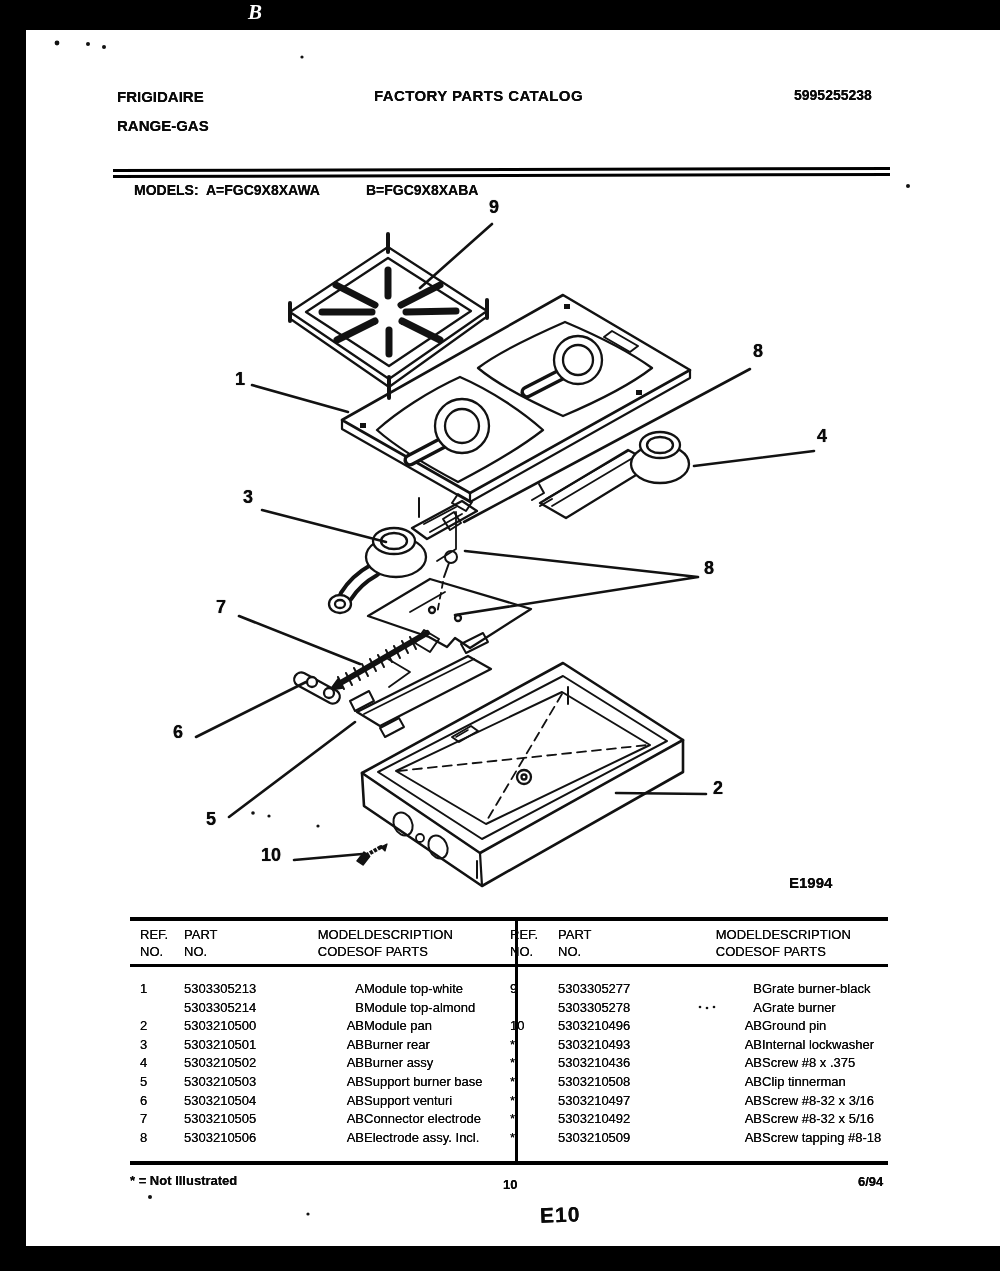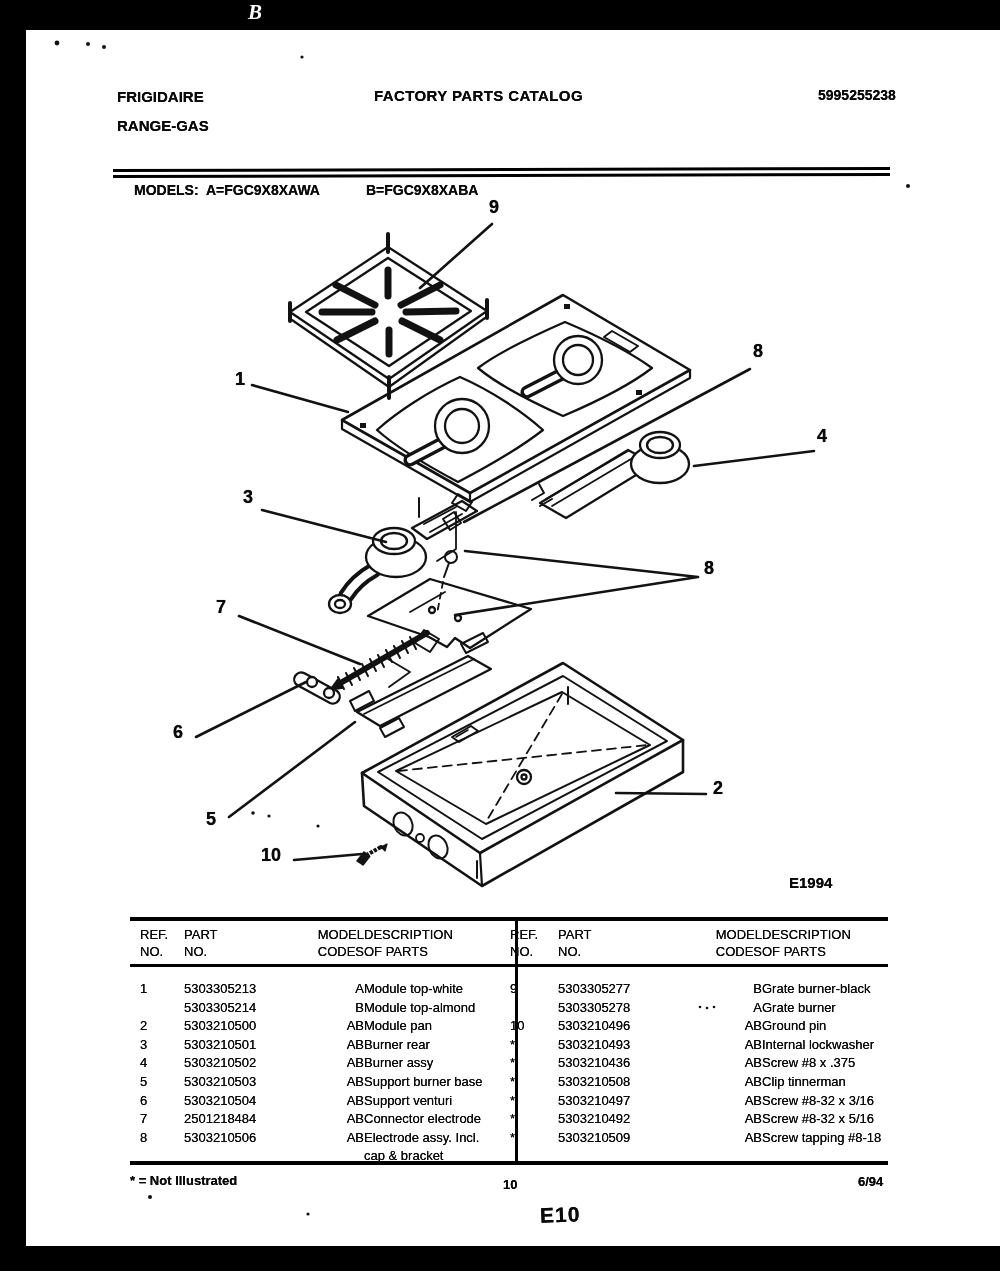--- a/index.html
+++ b/index.html
@@ -29,21 +29,21 @@
 <div id="page">
 
   <div class="bar" style="left:0;top:0;width:1000px;height:30px;"></div>
   <div class="bar" style="left:0;top:28px;width:26px;height:1220px;"></div>
   <div class="bar" style="left:0;top:1246px;width:1000px;height:25px;"></div>
   <div id="corner-b" style="left:248px;top:0px;">B</div>
 
   <div class="t" style="left:117px;top:88px;font-size:15px;text-align:right;">FRIGIDAIRE</div>
   <div class="t" style="left:117px;top:110px;font-size:15px;margin-top:7px;">RANGE-GAS</div>
   <div class="t" style="left:374px;top:87px;font-size:15px;letter-spacing:.4px;">FACTORY PARTS CATALOG</div>
-  <div class="t" style="left:794px;top:87px;font-size:14px;margin-left:24px;">5995255238</div>
+  <div class="t" style="left:794px;top:87px;font-size:14px;">5995255238</div>
 
   <div class="bar" style="left:113px;top:168px;width:777px;height:3px;transform:rotate(-.15deg);"></div>
   <div class="bar" style="left:113px;top:174px;width:777px;height:3px;transform:rotate(-.15deg);"></div>
 
   <div class="t" style="left:134px;top:182px;font-size:14px;">MODELS:</div>
   <div class="t" style="left:206px;top:182px;font-size:14px;">A=FGC9X8XAWA</div>
   <div class="t" style="left:366px;top:182px;font-size:14px;">B=FGC9X8XABA</div>
 
   <svg width="1000" height="1271" viewBox="0 0 1000 1271" fill="none" stroke="#121212" stroke-width="2.3" stroke-linecap="round" stroke-linejoin="round">
 
@@ -311,35 +311,29 @@
         <span class="c-desc">Support burner base</span>
       </div>
     <div class="prow">
         <span class="c-ref">6</span>
         <span class="c-part">5303210504</span>
         <span class="c-codes">AB</span>
         <span class="c-desc">Support venturi</span>
       </div>
     <div class="prow">
         <span class="c-ref">7</span>
-        <span class="c-part">2501218484</span>
+        <span class="c-part">5303210505</span>
         <span class="c-codes">AB</span>
         <span class="c-desc">Connector electrode</span>
       </div>
     <div class="prow">
         <span class="c-ref">8</span>
         <span class="c-part">5303210506</span>
         <span class="c-codes">AB</span>
         <span class="c-desc">Electrode assy. Incl.</span>
-      </div>
-    <div class="prow">
-        <span class="c-ref"></span>
-        <span class="c-part"></span>
-        <span class="c-codes"></span>
-        <span class="c-desc">cap &amp; bracket</span>
       </div>
   </div>
 
   <div class="ptable" style="left:500px;top:980px;width:388px;">
     <div class="prow">
         <span class="c-ref r">9</span>
         <span class="c-part">5303305277</span>
         <span class="c-codes r">B</span>
         <span class="c-desc">Grate burner-black</span>
       </div>

